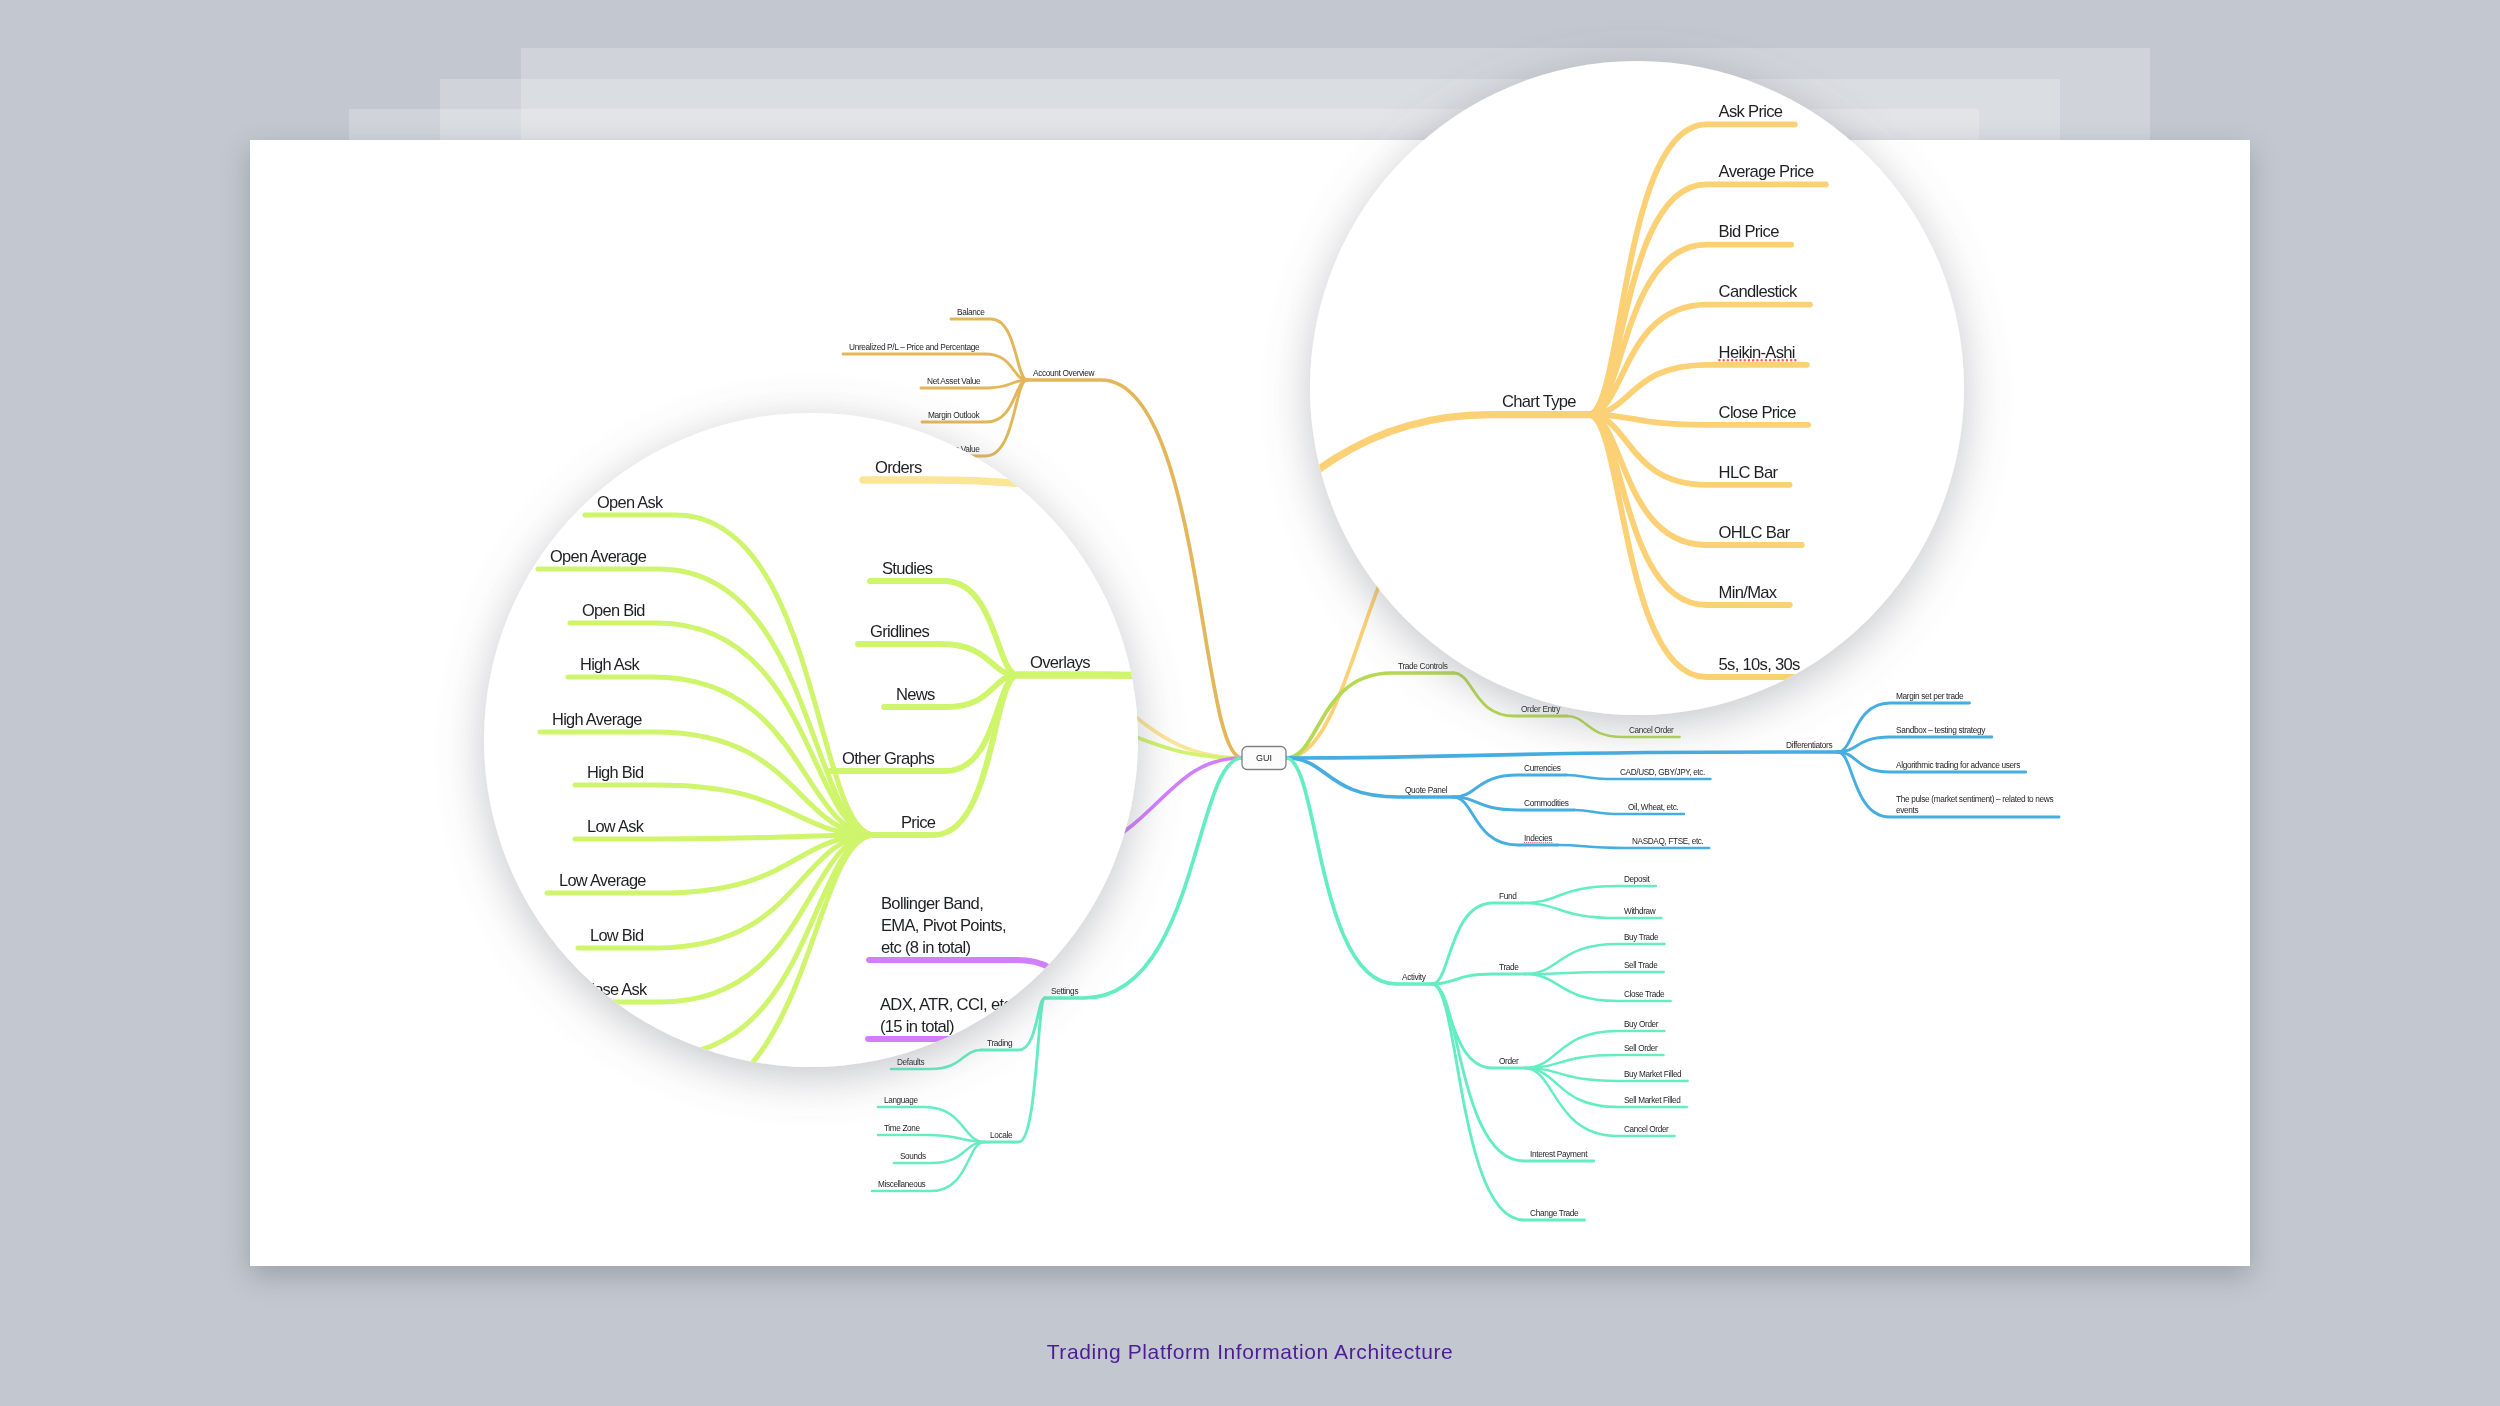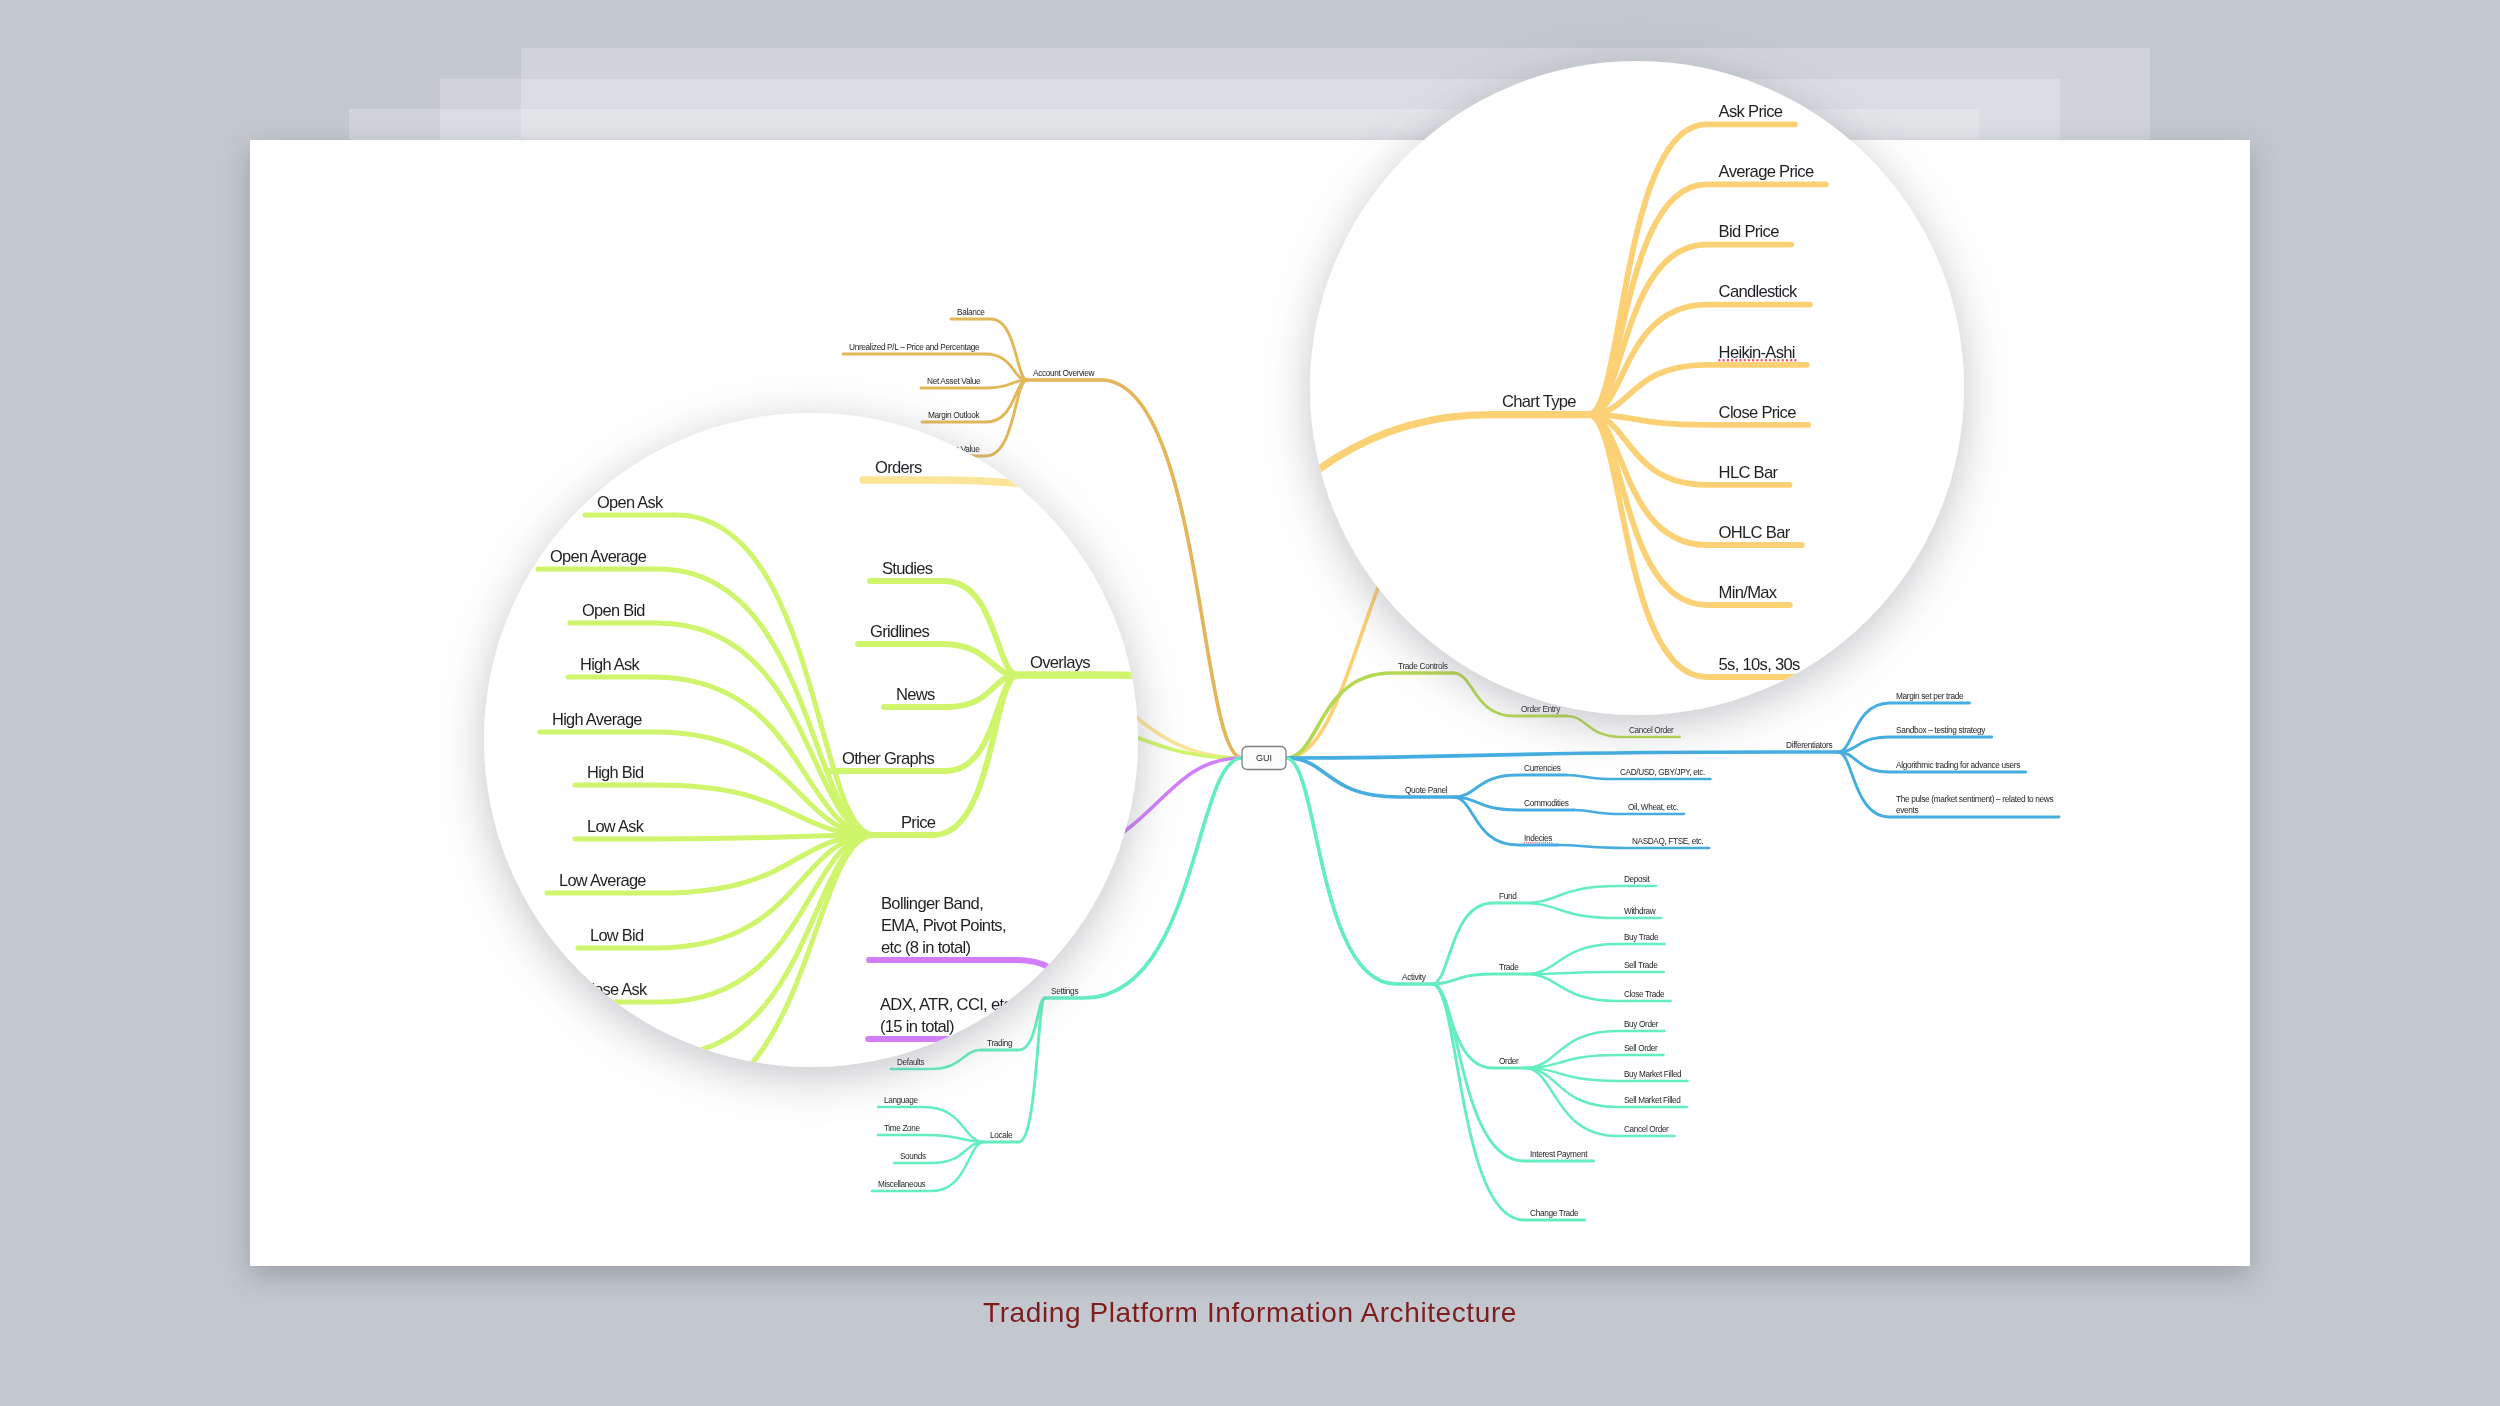--- a/index.html
+++ b/index.html
@@ -342,21 +342,21 @@
             <path d="M1432.2,984.0 C1459.7,984.0,1457.9,1220.0,1524.0,1220.0 L1584.6,1220.0" fill="none" stroke="#65EDC2" stroke-width="2.9" stroke-linecap="round" stroke-linejoin="round"></path>
             <text x="1530.0" y="1216.4" font-size="8.3" letter-spacing="-0.35">Change Trade</text>
           </g>
           <g>
             <rect x="1242" y="746.5" width="44" height="23" rx="5" ry="5" fill="#fcfcfc" stroke="#818181" stroke-width="1.3"></rect>
             <text x="1264" y="761.2" font-size="9" text-anchor="middle">GUI</text>
           </g>
         </g>
       </svg>
     </div>
-  <div id="deck-title" style="top: 1297px; font-size: 28px; letter-spacing: 0.6px; color: #7f1d1d;">Trading Platform Information Architecture</div>
+  <div id="deck-title" style="top: 1340px; font-size: 21px; letter-spacing: 0.6px; color: #4c1d95;">Trading Platform Information Architecture</div>
 <svg id="mag-svg" width="2500" height="1406" viewBox="0 0 2500 1406" style="position: absolute; left: 0px; top: 0px; pointer-events: none;">
       <defs>
         <filter id="magshadow" x="-30%" y="-30%" width="160%" height="160%">
           <feDropShadow dx="0" dy="10" stdDeviation="23" flood-color="#6a6f78" flood-opacity="0.4"></feDropShadow>
         </filter>
         <clipPath id="magclip0">
           <circle cx="811" cy="740" r="327"></circle>
         </clipPath>
         <clipPath id="magclip1">
           <circle cx="1637" cy="388" r="327"></circle>

